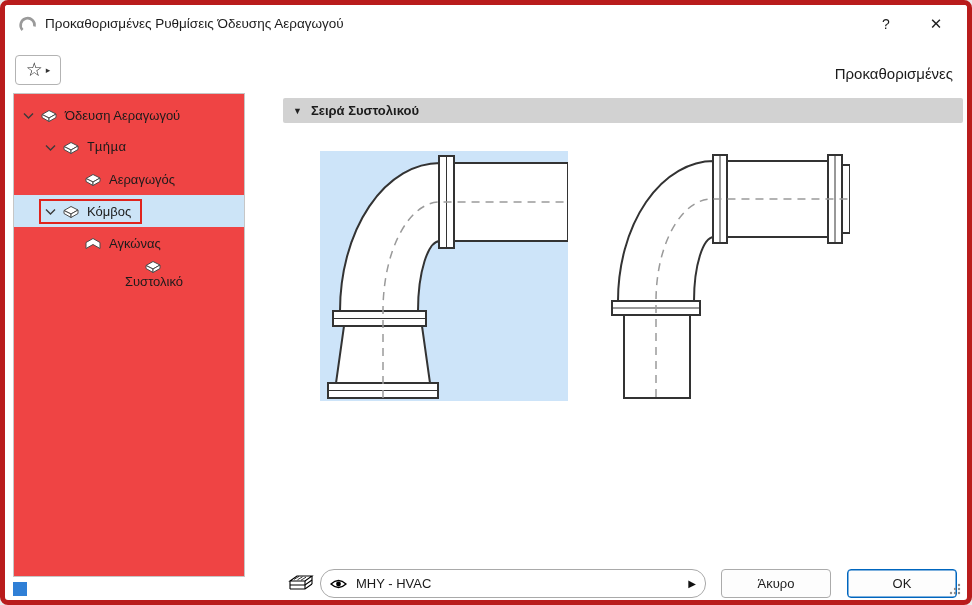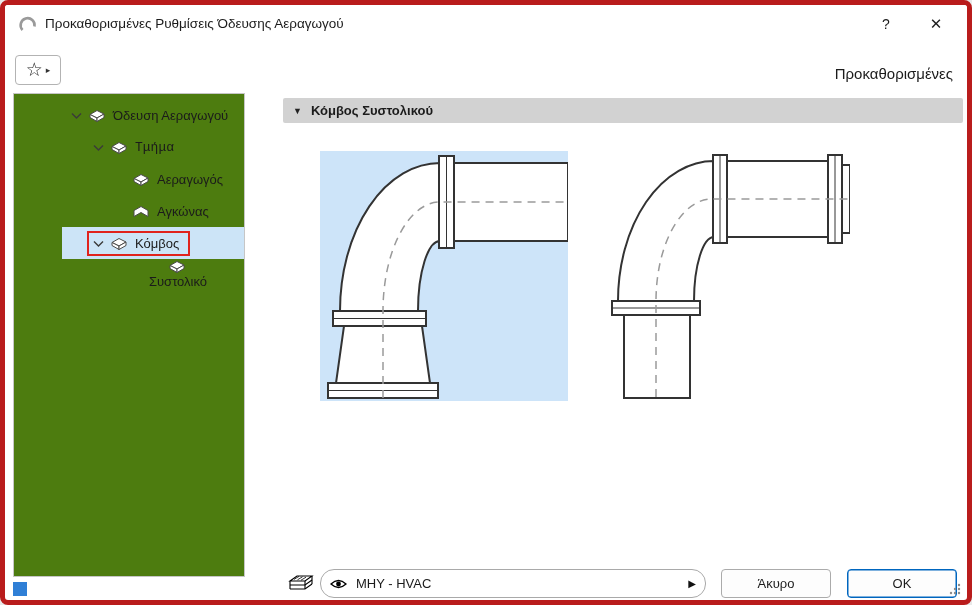--- a/index.html
+++ b/index.html
@@ -14,21 +14,21 @@
   .cap-help{right:58px;}
   .cap-close{right:8px;font-size:15px;}
 
   
   .fav-btn{position:absolute;left:10px;top:50px;width:46px;height:30px;border:1px solid #b3b3b3;border-radius:4px;background:#fff;display:flex;align-items:center;justify-content:center;gap:3px;box-sizing:border-box;}
   .star-glyph{font-size:19px;line-height:1;margin-top:-2px;}
   .flyout-glyph{font-size:9px;color:#333;}
   .fav-label{position:absolute;right:14px;top:60px;font-size:15px;}
 
   
-  .tree-panel{position:absolute;left:8px;top:88px;width:232px;height:484px;border:1px solid #c6c6c6;background:#4d7c0f;box-sizing:border-box;padding-top:5px;overflow:hidden;padding-left:48px;}
+  .tree-panel{position:absolute;left:8px;top:88px;width:232px;height:484px;border:1px solid #c6c6c6;background:#ef4444;box-sizing:border-box;padding-top:5px;overflow:hidden;}
   .tree-row{height:32px;display:flex;align-items:center;font-size:13px;box-sizing:border-box;}
   .tree-row.selected{background:#cce4f7;}
   .chev{width:16px;display:flex;justify-content:center;flex:none;}
   .spacer{width:16px;flex:none;}
   .ticon{margin:0 7px 0 4px;display:flex;flex:none;}
   .tlabel{white-space:nowrap;}
   .red-box{display:flex;align-items:center;border:2px solid #e0231c;padding:3px 9px 3px 1px;margin-left:-3px;background:transparent;}
 
   
   .section-header{position:absolute;left:278px;top:93px;width:680px;height:25px;background:#d2d2d2;border-radius:2px;display:flex;align-items:center;gap:9px;padding-left:10px;box-sizing:border-box;font-size:13px;font-weight:bold;}
@@ -118,63 +118,63 @@
     </div>
 
     <div class="tree-row" style="padding-left:50px;">
       <span class="spacer"></span>
       <span class="ticon">
           <svg width="18" height="15" viewBox="0 0 18 15">
             <use href="#sym-slab"></use>
           </svg>
         </span>
       <span class="tlabel">Αεραγωγός</span>
-    </div>
-
-    <div class="tree-row" style="padding-left:50px;">
-      <span class="spacer"></span>
-      <span class="ticon">
-          <svg width="18" height="15" viewBox="0 0 18 15">
-            <use href="#sym-elbowbox"></use>
-          </svg>
-        </span>
-      <span class="tlabel">Αγκώνας</span>
     </div>
 
     <div class="tree-row selected" style="padding-left:28px;">
       <span class="red-box">
         <span class="chev">
             <svg width="13" height="13" viewBox="0 0 13 13">
               <use href="#sym-chevron"></use>
             </svg>
           </span>
         <span class="ticon">
             <svg width="18" height="15" viewBox="0 0 18 15">
               <use href="#sym-slab"></use>
             </svg>
           </span>
         <span class="tlabel">Κόμβος</span>
       </span>
     </div>
 
+    <div class="tree-row" style="padding-left:50px;">
+      <span class="spacer"></span>
+      <span class="ticon">
+          <svg width="18" height="15" viewBox="0 0 18 15">
+            <use href="#sym-elbowbox"></use>
+          </svg>
+        </span>
+      <span class="tlabel">Αγκώνας</span>
+    </div>
+
     <div class="tree-row" style="padding-left:50px;flex-direction:column;">
       <span class="spacer"></span>
       <span class="ticon">
           <svg width="18" height="15" viewBox="0 0 18 15">
             <use href="#sym-slab"></use>
           </svg>
         </span>
       <span class="tlabel">Συστολικό</span>
     </div>
 
   </div>
 
   <div class="section-header">
     <span class="collapse-glyph">▼</span>
-    <span>Κόμβος Συστολικού</span>
+    <span>Σειρά Συστολικού</span>
   </div>
 
   <div class="preview selected" id="preview-1">
     <svg width="248" height="250" viewBox="0 0 248 250">
       <path d="M 20 160 A 100 148 0 0 1 120 12 L 120 90 A 22 70 0 0 0 98 160 Z" fill="#fff" stroke="#333" stroke-width="2"></path>
       <rect x="132" y="12" width="116" height="78" fill="#fff" stroke="#333" stroke-width="2"></rect>
       <path d="M 24 175 L 102 175 L 110 232 L 16 232 Z" fill="#fff" stroke="#333" stroke-width="2"></path>
       <rect x="119" y="5" width="15" height="92" fill="#fff" stroke="#333" stroke-width="2"></rect>
       <line x1="126.5" y1="5" x2="126.5" y2="97" stroke="#333" stroke-width="1"></line>
       <rect x="13" y="160" width="93" height="15" fill="#fff" stroke="#333" stroke-width="2"></rect>

